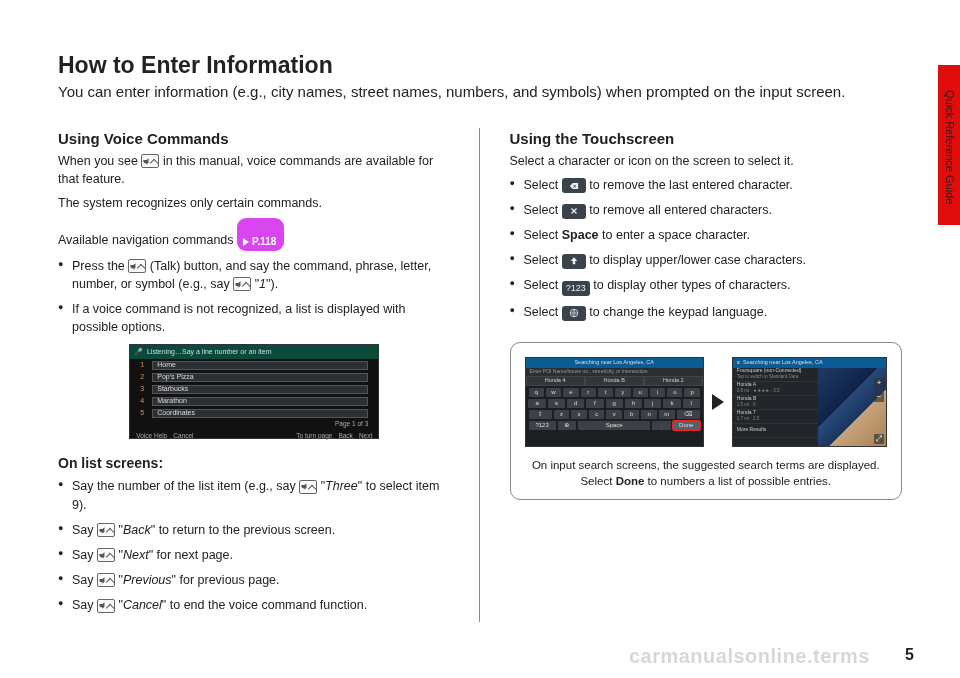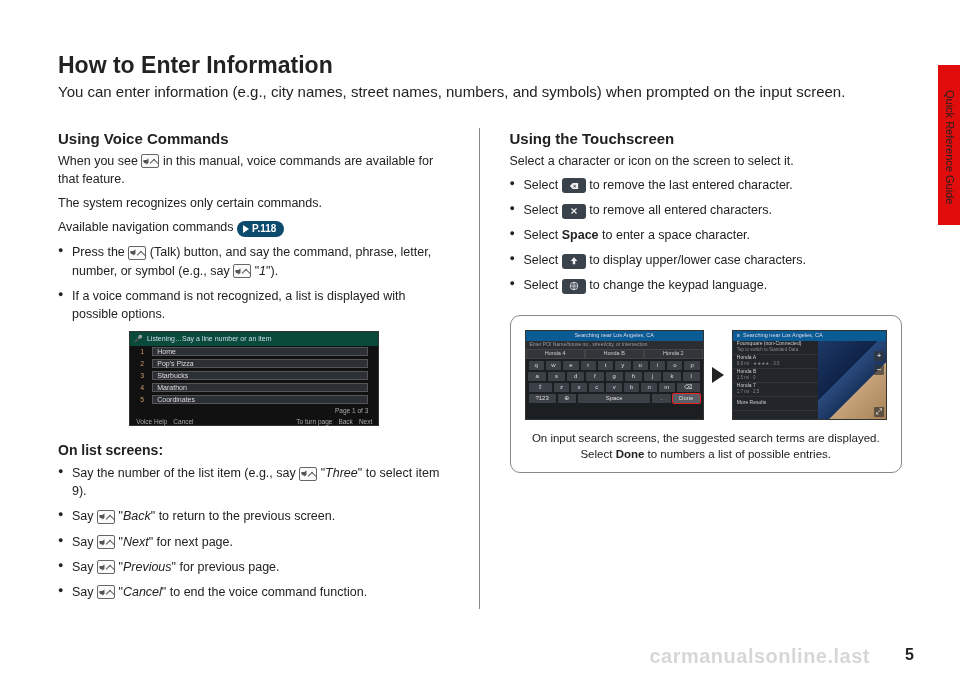--- a/index.html
+++ b/index.html
@@ -106,26 +106,26 @@
     border-left: none;
     border-bottom: none;
     transform: rotate(-45deg) translate(-1px, 0);
     margin-top: 3px;
   }
   .talk-icon svg { width: 11px; height: 11px; }
   .pill {
     display: inline-flex;
     align-items: center;
     justify-content: center;
-    background: #0c4a6e;
+    background: #d946ef;
     color: #fff;
     border-radius: 9px;
     font-size: 10px;
     font-weight: bold;
-    padding: 1px 8px 1px 6px;
+    padding: 17px 8px 1px 6px;
     vertical-align: -2px;
   }
   .pill .arrow {
     display: inline-block;
     width: 0; height: 0;
     border-top: 4px solid transparent;
     border-bottom: 4px solid transparent;
     border-left: 6px solid #fff;
     margin-right: 3px;
   }
@@ -484,20 +484,25 @@
           <span> to enter a space character.</span>
         </li>
         <li>
           <span>Select </span>
           <span class="key-btn">
               <svg class="key-svg" viewBox="0 0 24 24">
                 <path d="M12 3l8 9h-5v8h-6v-8H4z"></path>
               </svg>
             </span>
           <span> to display upper/lower case characters.</span>
+        </li>
+        <li>
+          <span>Select </span>
+          <span class="key-btn">?123</span>
+          <span> to display other types of characters.</span>
         </li>
         <li>
           <span>Select </span>
           <span class="key-btn">
               <svg class="key-svg" viewBox="0 0 24 24">
                 <circle cx="12" cy="12" r="9" fill="none" stroke="#eee" stroke-width="2"></circle>
                 <path d="M3 12h18M12 3c3 3 3 15 0 18M12 3c-3 3-3 15 0 18" fill="none" stroke="#eee" stroke-width="1.5"></path>
               </svg>
             </span>
           <span> to change the keypad language.</span>
@@ -597,14 +602,14 @@
           </div>
         </div>
         <div class="callout-cap">
           <span>On input search screens, the suggested search terms are displayed. Select </span><span class="b">Done</span><span> to numbers a list of possible entries.</span>
         </div>
       </div>
     </div>
   </div>
 </div>
 
-<div class="watermark">carmanualsonline.last</div>
+<div class="watermark">carmanualsonline.terms</div>
 <div class="page-num">5</div>
 
 </body></html>

